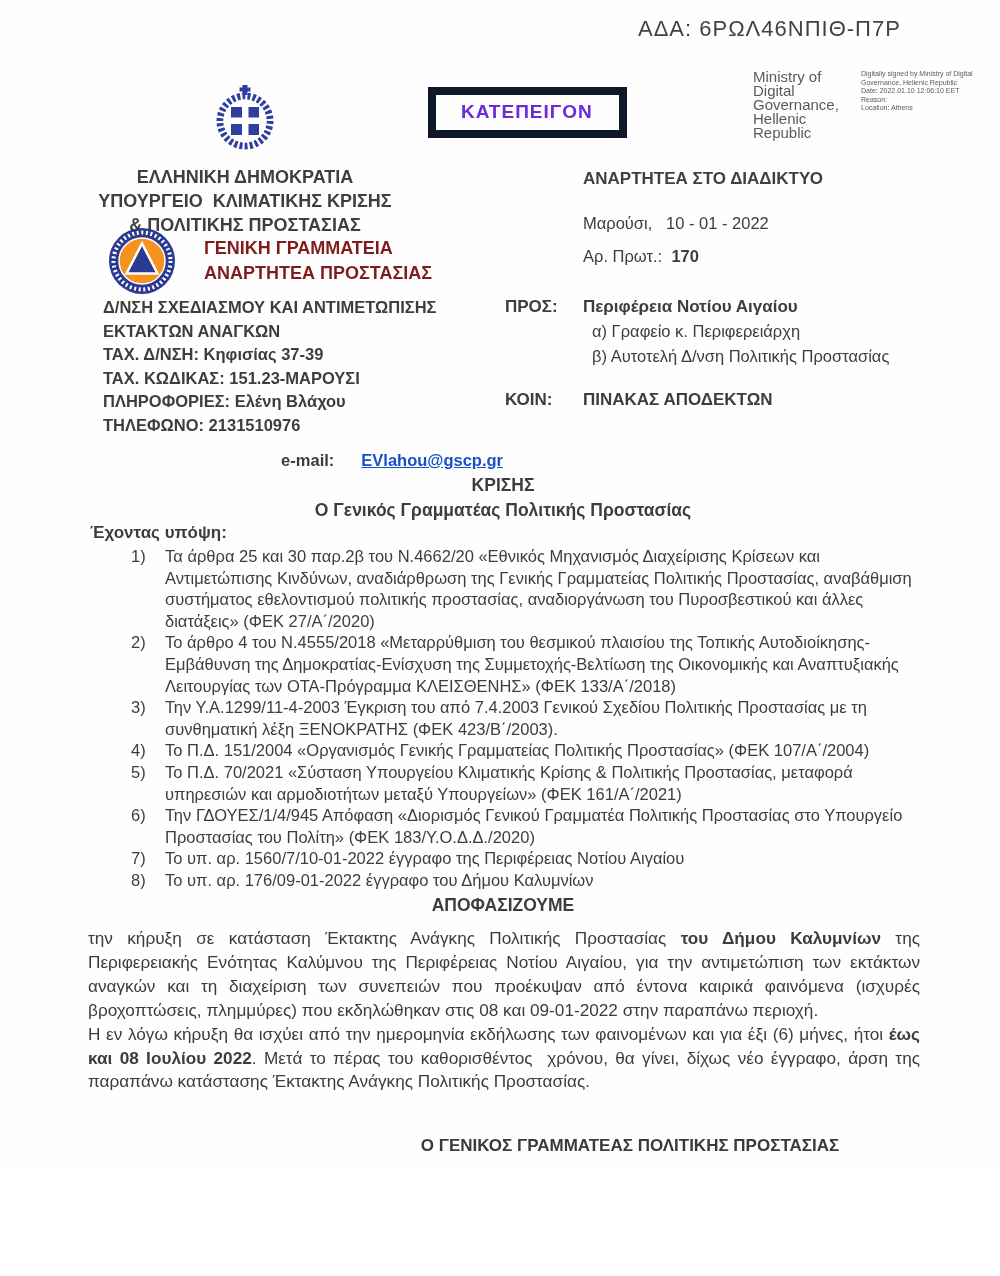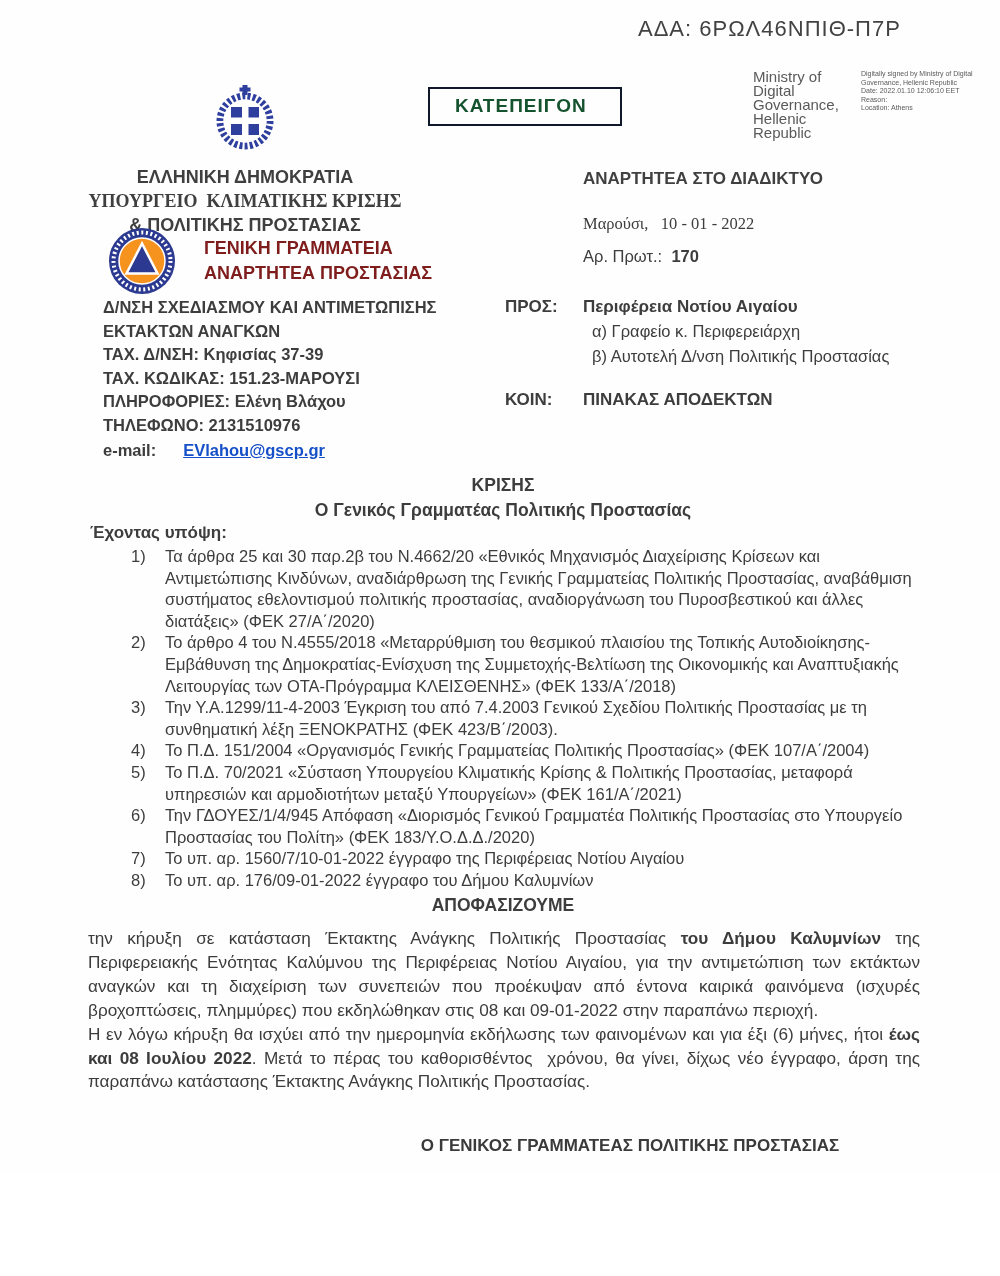--- a/index.html
+++ b/index.html
@@ -13,46 +13,46 @@
     overflow: hidden;
   }
   .abs { position: absolute; }
 
   .ada {
     left: 638px; top: 16px;
     font-size: 22px; letter-spacing: 1px; color: #424242;
   }
   .urgent {
     left: 428px; top: 87px;
-    border: 2px solid #0f172a;
-    padding: 6px 33px 7px 25px;
-    font-size: 19px; font-weight: 700; letter-spacing: 1px; color: #14532d;
+    border: 8px solid #0f172a;
+    padding: 6px 26px 7px 25px;
+    font-size: 19px; font-weight: 700; letter-spacing: 1px; color: #6d28d9;
   }
   .digsig { left: 753px; top: 70px; display: flex; }
   .digsig .signer {
     width: 104px; font-size: 15px; line-height: 14px;
     color: #5a5a5a; font-weight: 500;
   }
   .digsig .details {
     width: 112px; margin-left: 4px;
     font-size: 7px; line-height: 8.5px; color: #5a5a5a;
     white-space: pre-line;
   }
 
   .header-left { left: 55px; top: 83px; width: 380px; text-align: center; }
   .header-left .emblem { display: block; margin: 0 auto 8px auto; }
   .header-left .hl { font-size: 18px; font-weight: 700; line-height: 24px; color: #3f3f3f; }
-  .pre { white-space: pre-wrap; font-family: Liberation Serif, serif; }
+  .pre { white-space: pre-wrap; }
 
   .secretariat { left: 108px; top: 227px; display: flex; align-items: center; }
   .secretariat .logo { flex: 0 0 auto; }
   .secretariat .txt { margin-left: 28px; font-size: 18px; font-weight: 700; line-height: 25px; color: #7f1d1d; }
 
   .sender { left: 103px; top: 296px; width: 400px; font-size: 16.5px; font-weight: 600; line-height: 23.5px; color: #3d3d3d; }
-  .sender .email-row { margin-top: 2px; }
+  .sender .email-row { margin-top: 12px; text-align: right; }
   .sender .email-label { font-weight: 600; }
   .email-link { color: #1550c8; text-decoration: underline; margin-left: 27px; font-weight: 600; cursor: pointer; }
 
   .publish { left: 583px; top: 169px; font-size: 17px; font-weight: 700; color: #404040; }
   .place-date { left: 583px; top: 214px; font-size: 16.5px; font-weight: 500; }
   .protocol { left: 583px; top: 247px; font-size: 16.5px; font-weight: 500; }
   .protocol b { font-weight: 700; }
 
   .to-label   { left: 505px; top: 297px; font-size: 17px; font-weight: 700; }
   .to-main    { left: 583px; top: 297px; font-size: 17px; font-weight: 700; }

